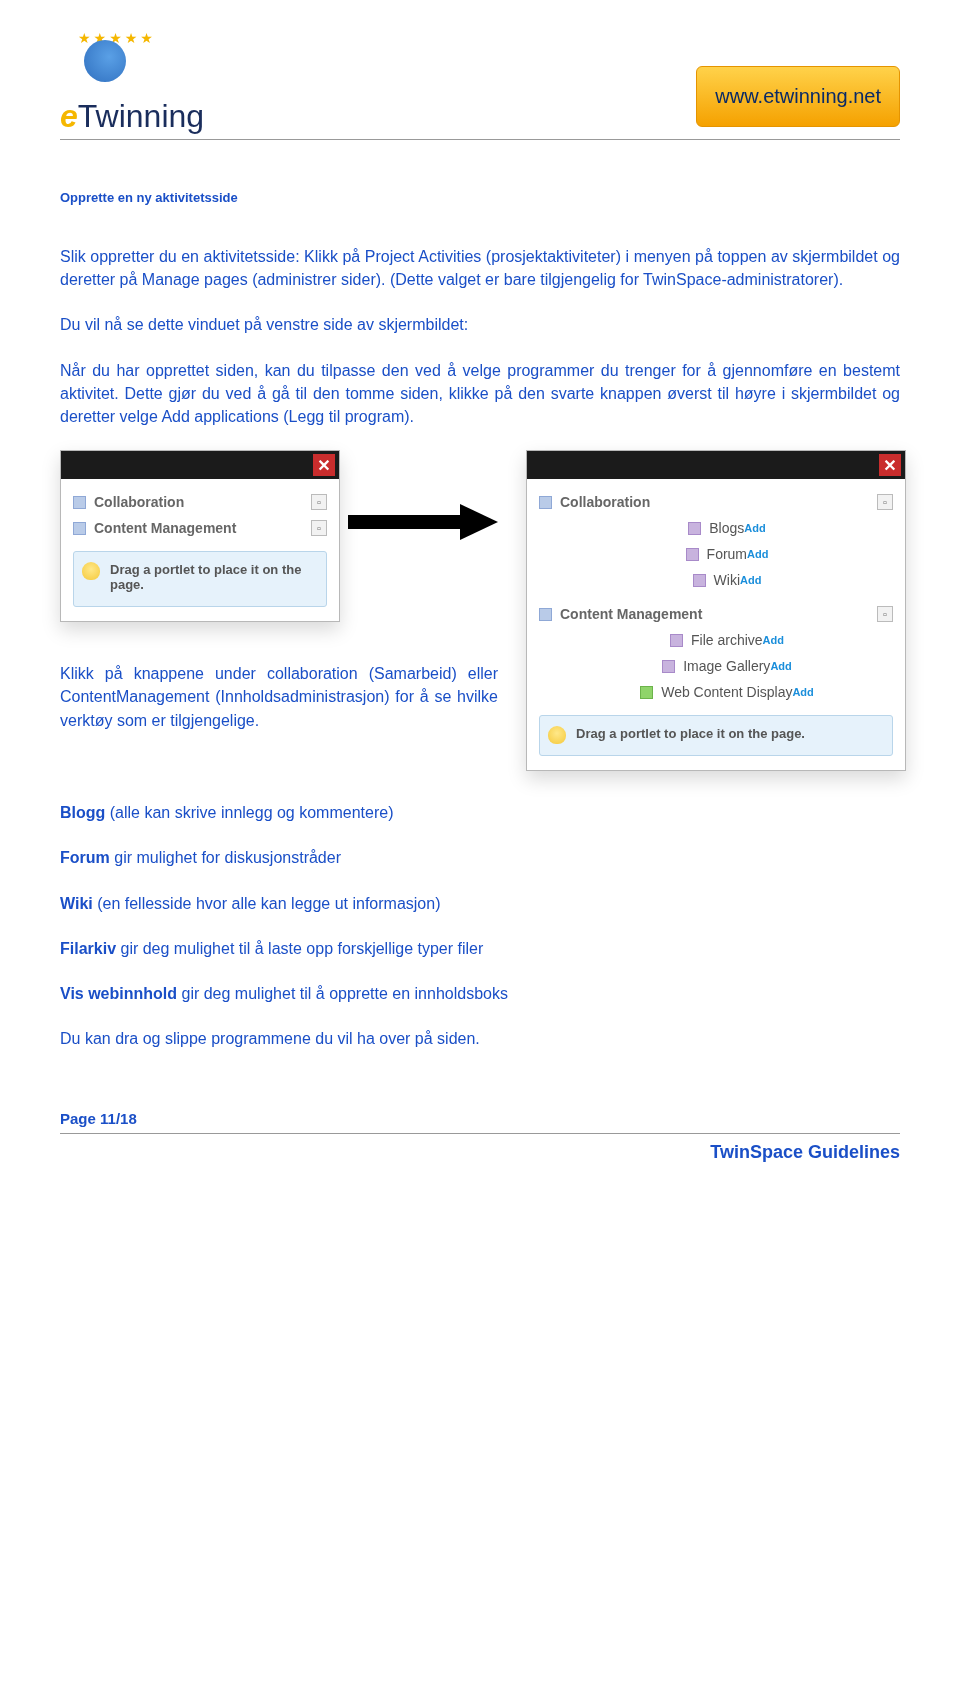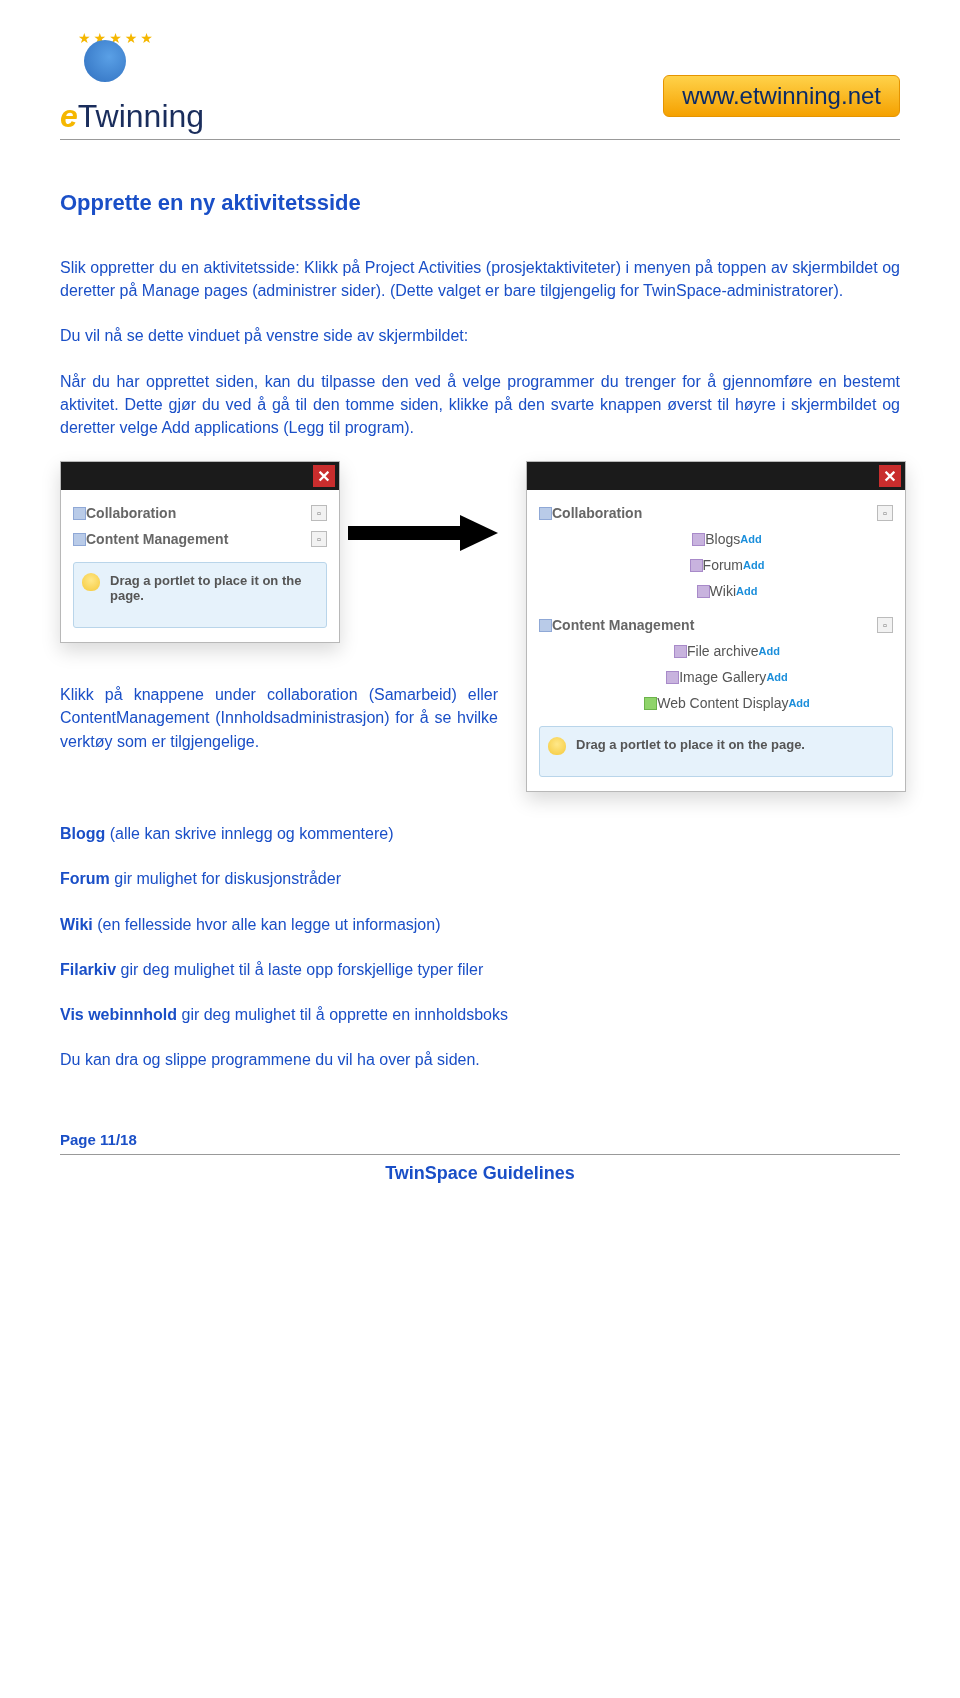--- a/index.html
+++ b/index.html
@@ -32,27 +32,27 @@
   }
   .logo-people::before, .logo-people::after {
     content: ""; position: absolute; border-radius: 50%; background: #fff;
   }
   .logo-text { font-size: 32px; font-weight: normal; color: #1a2d5c; margin-top: 16px; }
   .logo-text .e { color: #f5b700; font-style: italic; font-weight: bold; }
   .url-badge {
     background: linear-gradient(#ffd24a, #f5a100);
     border: 1px solid #e59400;
     border-radius: 6px;
-    padding: 6px 18px;
-    font-size: 24px;
+    padding: 18px 18px;
+    font-size: 20px;
     color: #0a2a66;
     font-weight: 500;
-    margin-bottom: 18px;
-  }
-  h2.section-title { color: #1a4fc7; font-size: 22px; font-weight: bold; margin-bottom: 40px; }
+    margin-bottom: 8px;
+  }
+  h2.section-title { color: #1a4fc7; font-size: 13px; font-weight: bold; margin-bottom: 40px; }
   p.body { color: #1a4fc7; line-height: 1.45; margin-bottom: 22px; text-align: justify; }
   p.body .bold { font-weight: bold; }
 
   .figs-row { display: flex; gap: 28px; margin: 10px 0 30px; align-items: flex-start; }
   .fig-left-col { flex: 1 1 50%; }
   .fig-right-col { flex: 0 0 380px; }
 
   
   .panel {
     border: 1px solid #b8b8b8;
@@ -75,41 +75,41 @@
     font-weight: bold;
     font-size: 16px;
     display: flex; align-items: center; justify-content: center;
     cursor: pointer;
   }
   .panel-body { padding: 10px 12px 14px; font-size: 14px; color: #555; }
   .cat-row {
     display: flex; align-items: center; justify-content: space-between;
     padding: 5px 0;
   }
-  .cat-left { display: flex; align-items: center; }
+  .cat-left { display: flex; align-items: center; gap: 8px; }
   .sq { width: 13px; height: 13px; background: #b9cbe8; border: 1px solid #8fa8d6; }
   .sq.purple { background: #c8b3de; border-color: #a88ac9; }
   .sq.green { background: #8fd46a; border-color: #6cb34b; }
   .cat-label { font-weight: bold; color: #666; }
   .expand-box {
     width: 16px; height: 16px; border: 1px solid #bbb; background: #f2f2f2;
     display: flex; align-items: center; justify-content: center;
     font-size: 11px; color: #777;
   }
   .subitem {
     display: flex; align-items: center; justify-content: center;
     padding: 5px 0 5px 22px;
   }
   .add-link { color: #1a8edb; font-weight: bold; font-size: 11px; }
   .tip-box {
     margin-top: 10px;
     background: #e6f2fb;
     border: 1px solid #b9d5ea;
     border-radius: 3px;
-    padding: 10px 12px 24px 36px;
+    padding: 10px 12px 14px 36px;
     position: relative;
     font-size: 13px;
     color: #555;
     font-weight: bold;
   }
   .tip-box .bulb {
     position: absolute; left: 8px; top: 10px;
     width: 18px; height: 18px;
     background: radial-gradient(circle at 50% 40%, #ffe889, #f5c93b);
     border-radius: 50% 50% 45% 45%;
@@ -130,21 +130,21 @@
     border-left: 38px solid #000;
     border-top: 18px solid transparent;
     border-bottom: 18px solid transparent;
   }
   .left-fig-wrap { display: flex; gap: 8px; align-items: flex-start; }
   .left-panel { width: 280px; }
 
   .footer-zone { margin-top: 60px; }
   .page-num { text-align: left; color: #1a4fc7; font-weight: bold; font-size: 15px; }
   .footer-line { border-top: 1px solid #999; margin: 6px 0 8px; }
-  .footer-title { text-align: center; color: #1a4fc7; font-weight: bold; font-size: 18px; }
+  .footer-title { text-align: right; color: #1a4fc7; font-weight: bold; font-size: 18px; }
 </style>
 </head>
 <body>
 
 <div class="page">
 
   <div class="header-bar">
     <div class="logo-block">
       <div class="logo-stars">
         <span class="star">★</span>

